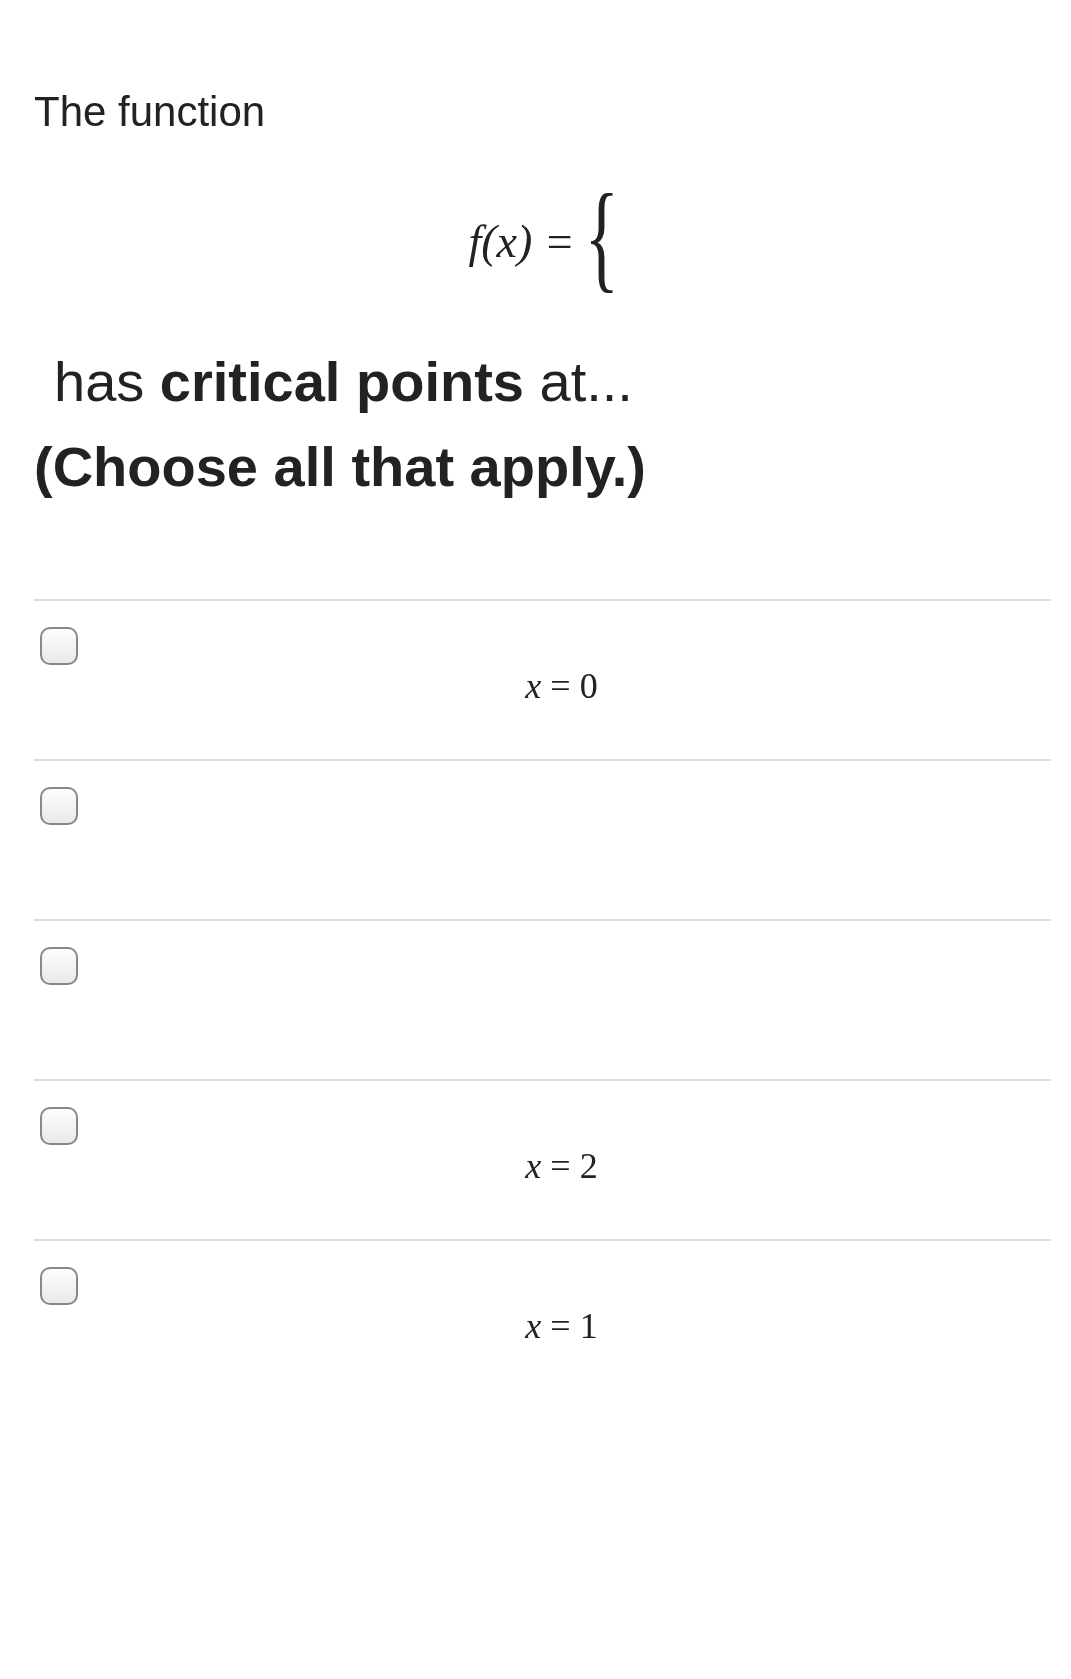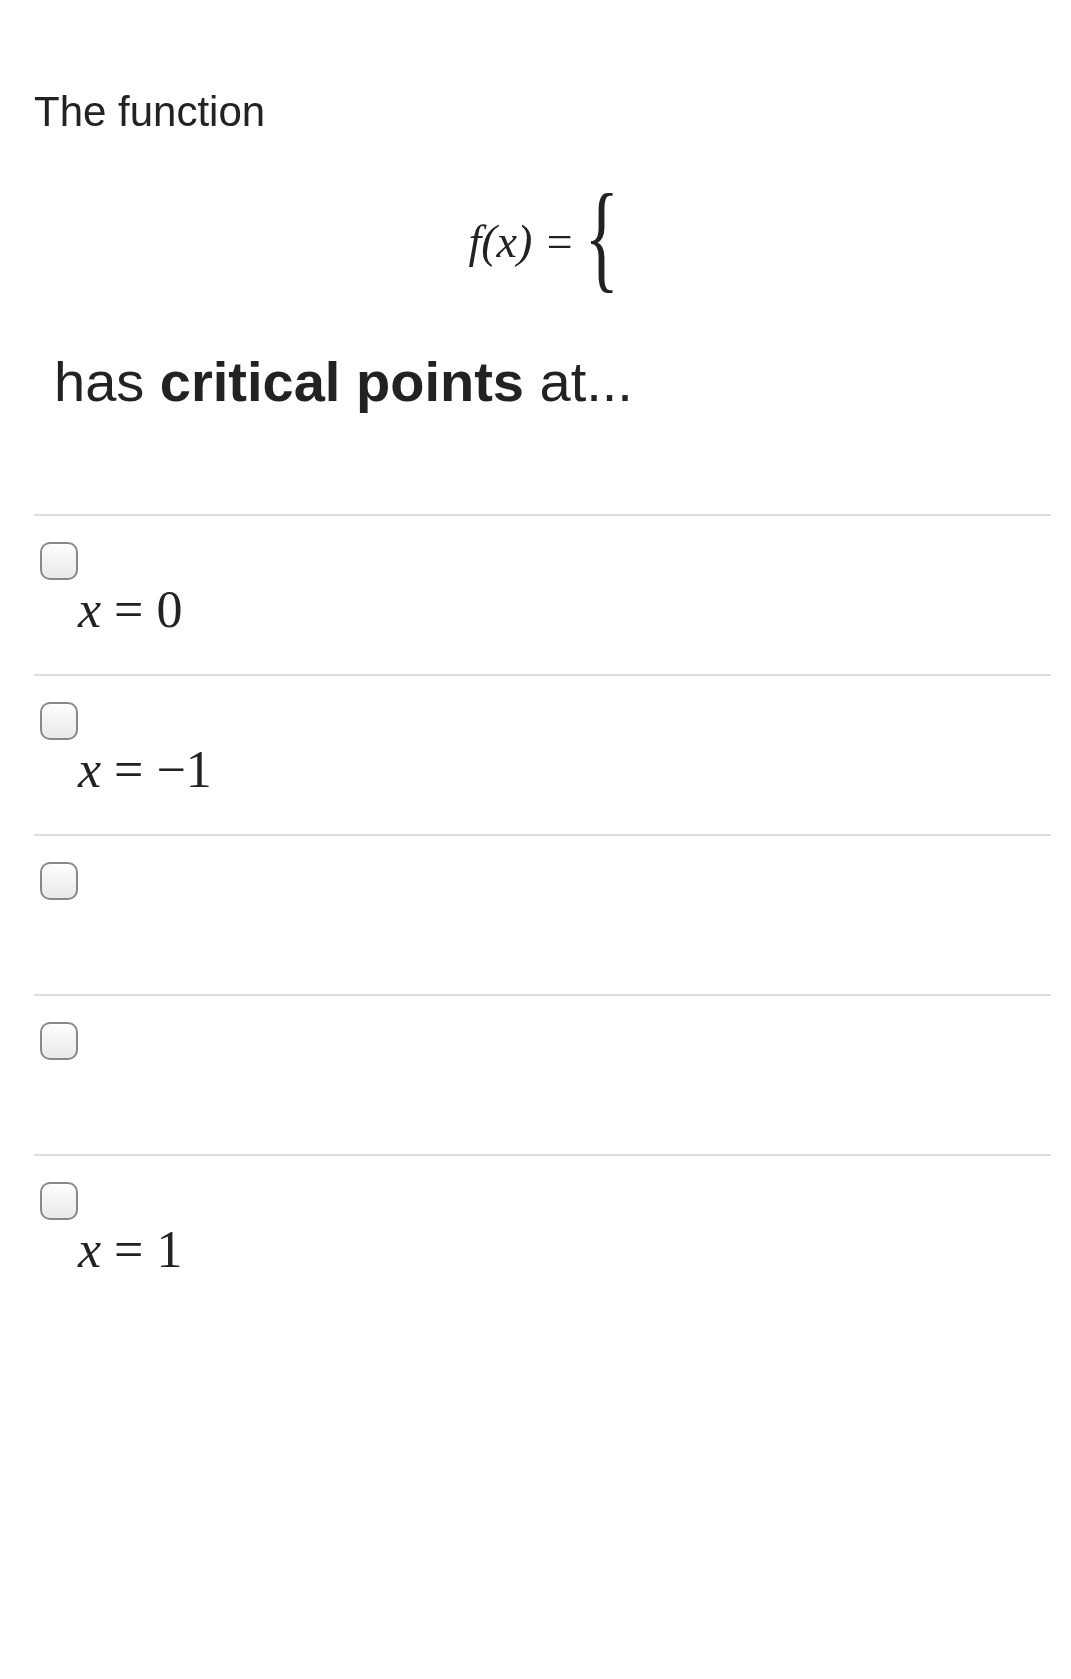--- a/index.html
+++ b/index.html
@@ -81,23 +81,23 @@
     height: 38px;
     border: 2.5px solid #888;
     border-radius: 10px;
     background: linear-gradient(to bottom, #fdfdfd 0%, #e9e9e9 100%);
     flex-shrink: 0;
     margin-top: 2px;
     cursor: pointer;
   }
   .option-label {
     flex: 1;
-    text-align: left;
+    text-align: center;
     font-family: 'Times New Roman', Times, serif;
-    font-size: 52px;
+    font-size: 36px;
     padding-top: 40px;
   }
   .option-label .var { font-style: italic; }
 </style>
 </head>
 <body>
 
 <div class="page">
 
   <div class="question-text">The function</div>
@@ -106,35 +106,36 @@
     <span class="formula">
       <span class="fx">f(x) =</span>
       <span class="brace">{</span>
     </span>
   </div>
 
   <div class="q-line indent">
     <span>has </span><span class="bold">critical points</span><span> at...</span>
   </div>
 
+  <div class="q-line bold">(Choose all that apply.)</div>
 
   <div class="options">
     <div class="option-row">
       <div class="checkbox"></div>
       <div class="option-label"><span class="var">x</span><span> = 0</span></div>
     </div>
     <div class="option-row">
       <div class="checkbox"></div>
-      <div class="option-label"><span class="var">x</span><span> = −1</span></div>
     </div>
     <div class="option-row">
       <div class="checkbox"></div>
     </div>
     <div class="option-row">
       <div class="checkbox"></div>
+      <div class="option-label"><span class="var">x</span><span> = 2</span></div>
     </div>
     <div class="option-row">
       <div class="checkbox"></div>
       <div class="option-label"><span class="var">x</span><span> = 1</span></div>
     </div>
   </div>
 
 </div>
 
 </body></html>

